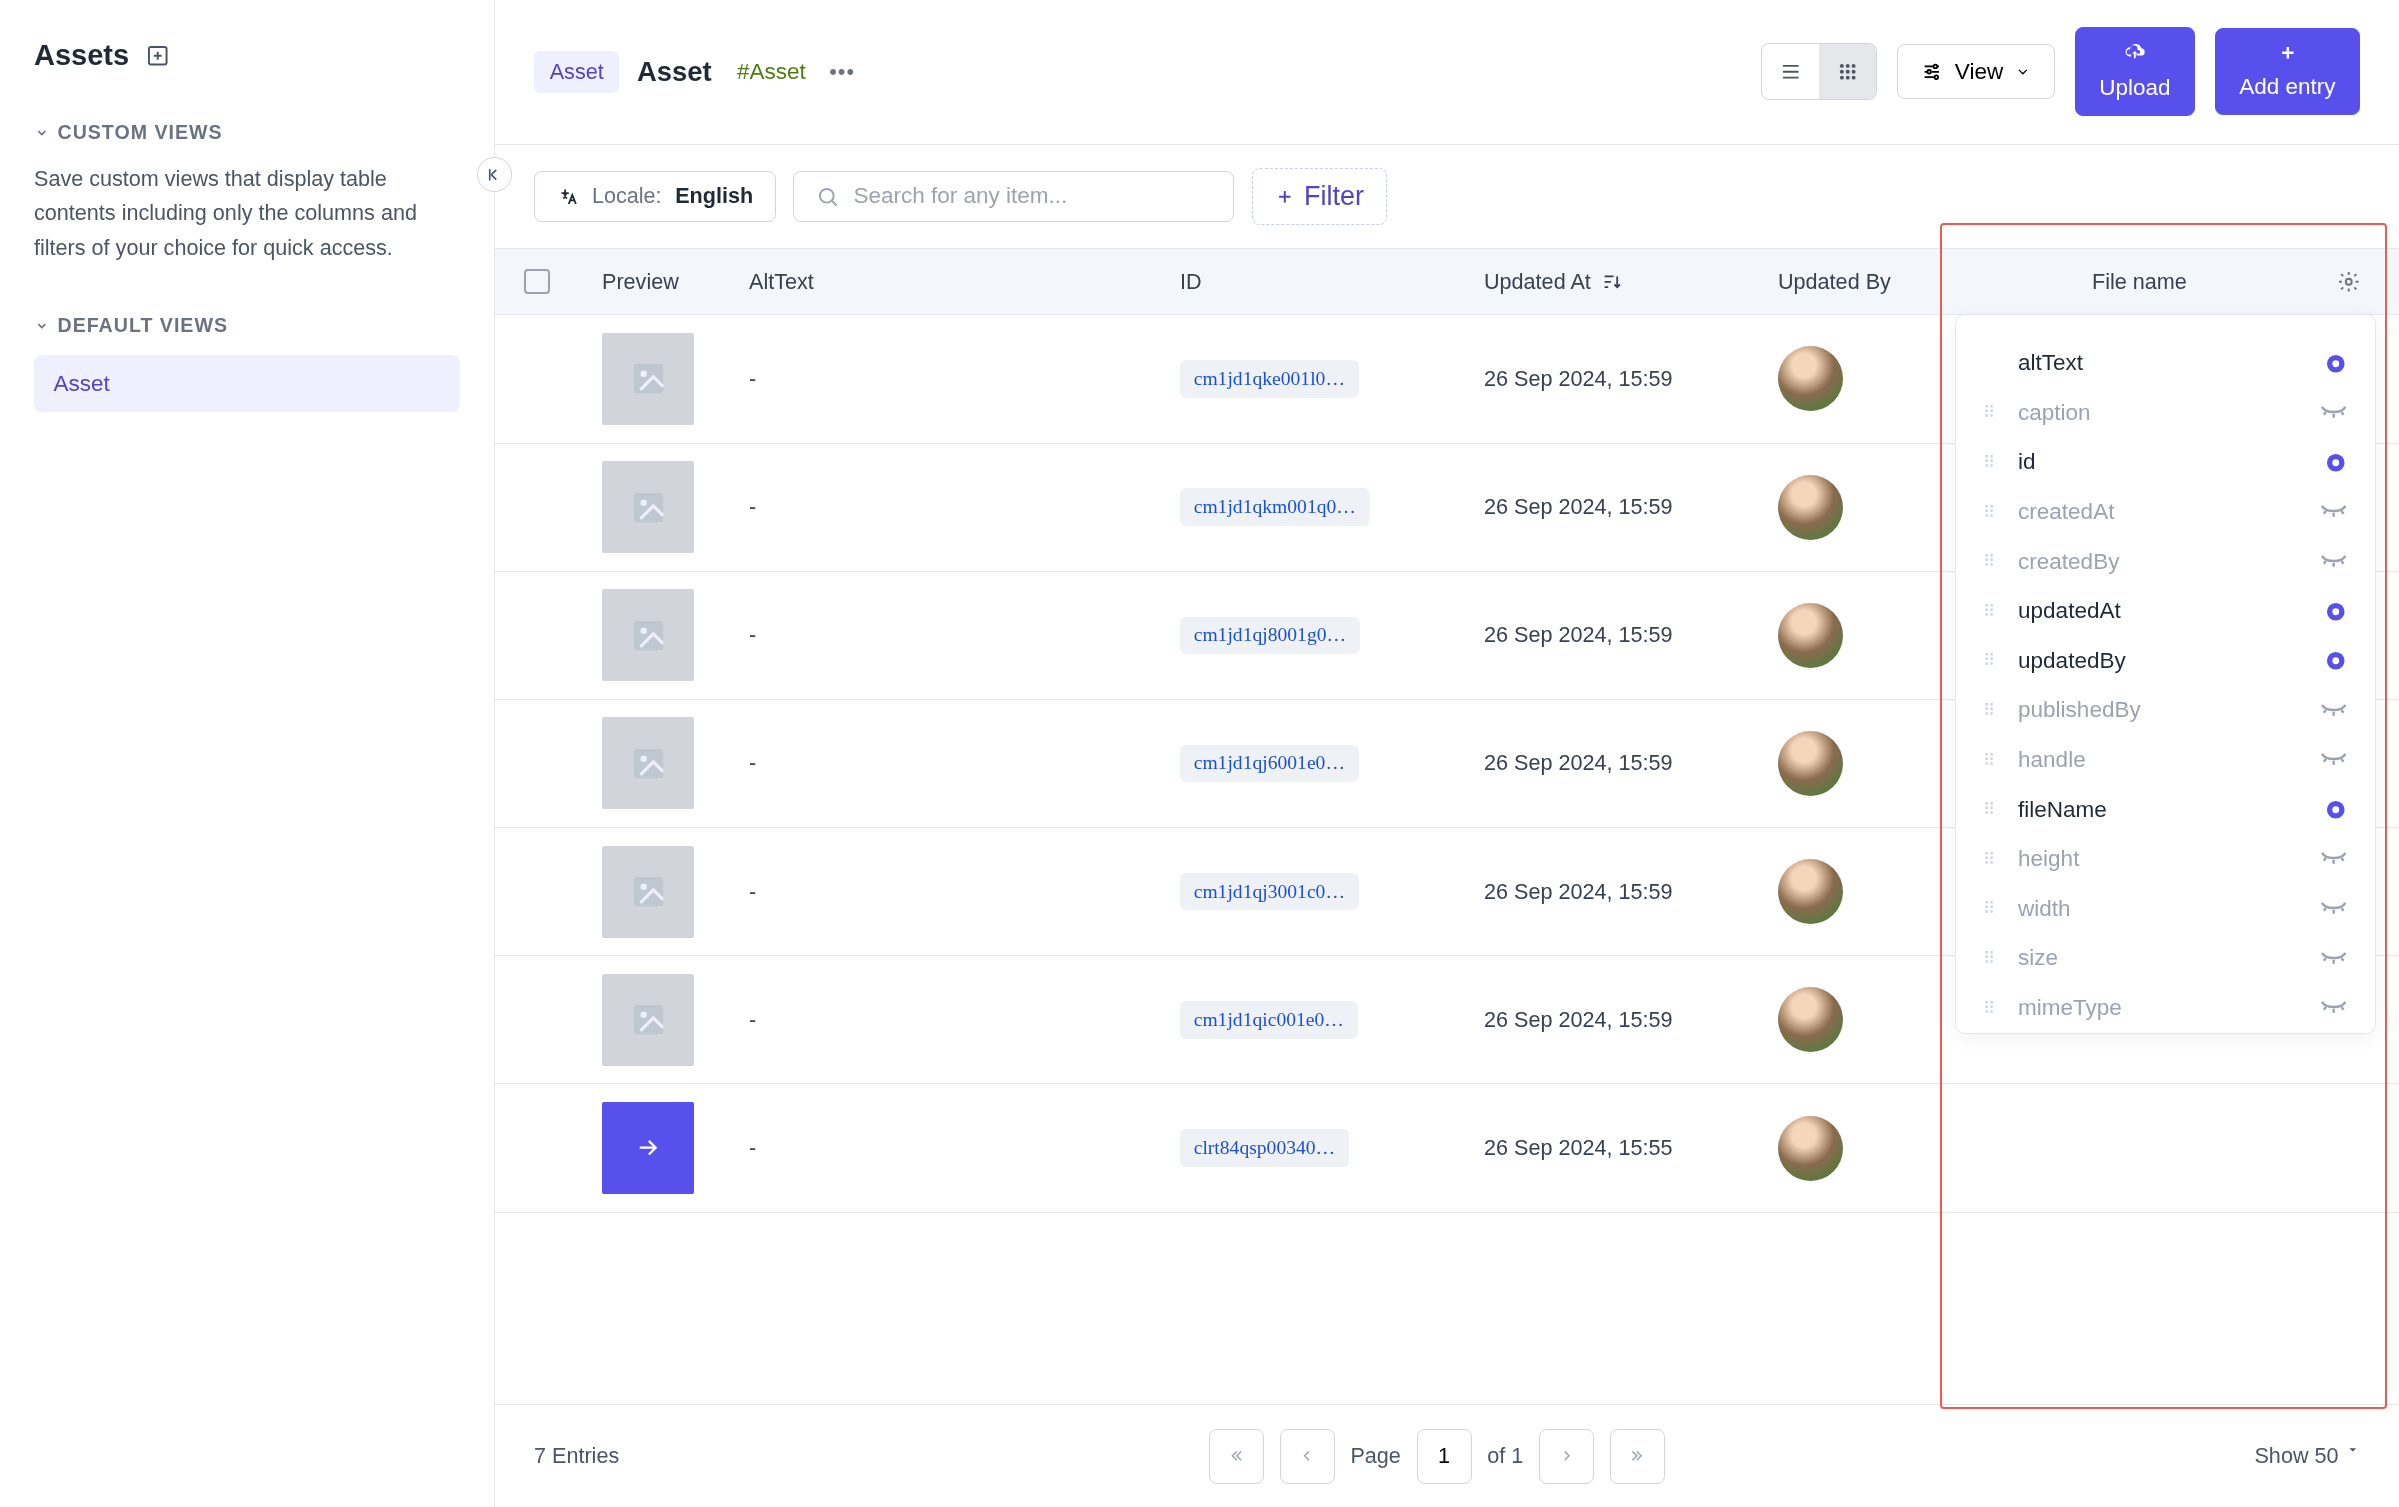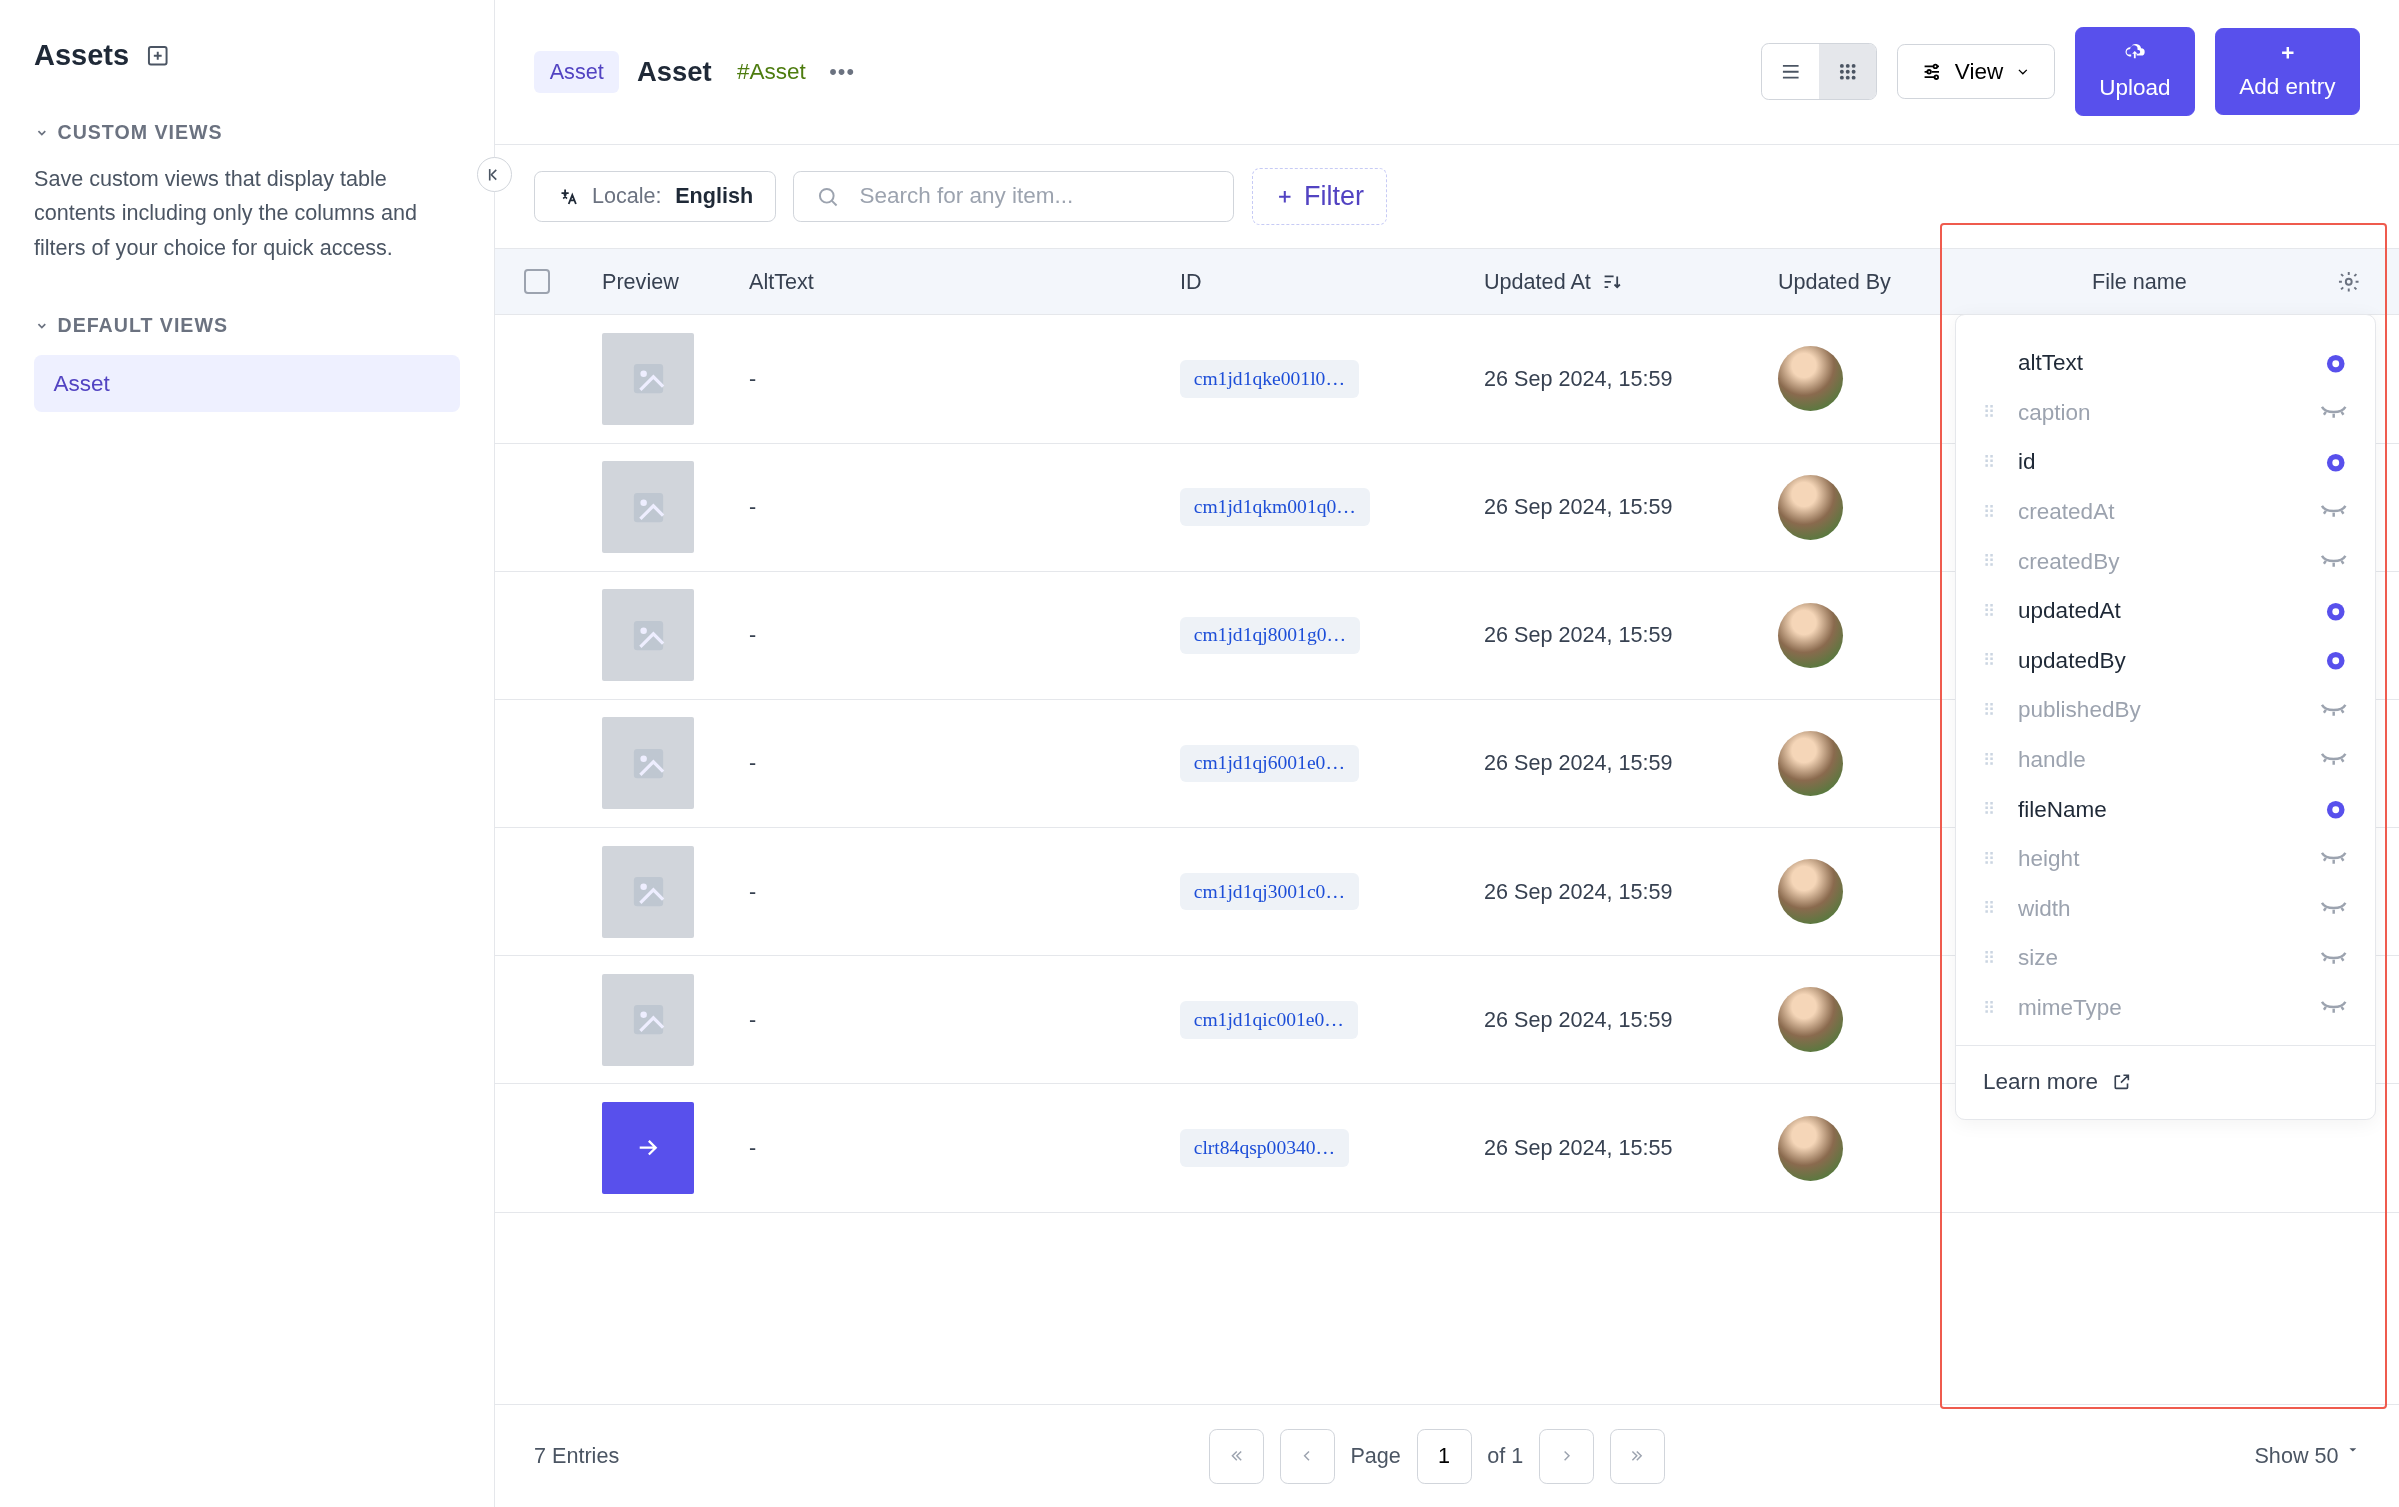--- a/index.html
+++ b/index.html
@@ -31,21 +31,21 @@
   .topbar-right { display:flex; align-items:center; gap:19.6px; }
   .btn { display:flex; align-items:center; gap:11.8px; padding:13.7px 23.5px; border-radius:7.8px; font-size:22.5px; font-weight:500; border:1px solid #d1d5db; background:#fff; cursor:pointer; }
   .btn-primary { background:#5850ec; color:#fff; border-color:#5850ec;flex-direction:column; }
   .toggle-group { display:flex; border:1px solid #d1d5db; border-radius:7.8px; overflow:hidden; }
   .toggle-btn { width:57px; height:55px; display:flex; align-items:center; justify-content:center; color:#4b5563; cursor:pointer; }
   .toggle-btn.active { background:#e5e7eb; }
   
   .controls { display:flex; gap:17.6px; padding: 23.5px 39px; align-items:center; }
   .locale-box { display:flex; align-items:center; gap:13.7px; border:1px solid #d1d5db; border-radius:7.8px; padding:11.8px 21.6px; font-size:21.6px; }
   .locale-val { font-weight:600; }
-  .search-box { display:flex; align-items:center; gap:20px; border:1px solid #d1d5db; border-radius:7.8px; padding:11.8px 21.6px; font-size:22.5px; color:#9ca3af; flex: 0 0 441px;}
+  .search-box { display:flex; align-items:center; gap:14px; border:1px solid #d1d5db; border-radius:7.8px; padding:11.8px 21.6px; font-size:22.5px; color:#9ca3af; flex: 0 0 441px;}
   .search-input { border:none; outline:none; font-size:22.5px; flex:1; color:#1f2937; background:transparent; }
   .search-input::placeholder{color:#9ca3af;}
   .filter-btn { display:flex; align-items:center; gap:9.8px; border:1.5px dashed #c7cbf5; border-radius:7.8px; padding:11.8px 21.6px; font-size:27px; color:#5243c2; cursor:pointer;}
   
   
   .table-wrap { flex:1; overflow:auto; }
   .thead { display:flex; background:#f3f6fb; border-top:1px solid #e5e7eb; border-bottom:1px solid #e5e7eb; padding: 19.6px 29px; color:#374151; font-size:21.6px; }
   .th-check { width:78px; display:flex; align-items:center; }
   .checkbox { width:25.5px; height:25.5px; border:2px solid #9ca3af; border-radius:3.9px; cursor:pointer;}
   .th-preview { width:147px; }
@@ -536,28 +536,20 @@
               <span class="field-name muted">mimeType</span>
             </div>
             <span class="eye off">
               <svg width="27.4" height="19.6" viewBox="0 0 28 20" fill="none" stroke="currentColor" stroke-width="2.5">
                 <path d="M2 4c4 7 20 7 24 0"></path>
                 <path d="M6 9l-2 3M14 11v4M22 9l2 3"></path>
               </svg>
             </span>
           </div>
         </div>
-      <div class="pop-footer">
-        <div class="learn">
-          <span>Learn more</span>
-          <svg width="19.6" height="19.6" viewBox="0 0 24 24" fill="none" stroke="currentColor" stroke-width="2">
-              <path d="M14 4h6v6M20 4l-9 9M19 14v5a1 1 0 0 1-1 1H5a1 1 0 0 1-1-1V6a1 1 0 0 1 1-1h5"></path>
-            </svg>
-        </div>
-      </div>
     </div>
 
     <div class="footer">
       <span>7 Entries</span>
       <div class="pager">
         <div class="pbtn">
             <svg width="17.6" height="17.6" viewBox="0 0 24 24" fill="none" stroke="currentColor" stroke-width="2">
               <path d="M18 6l-6 6 6 6M12 6l-6 6 6 6"></path>
             </svg>
           </div>

